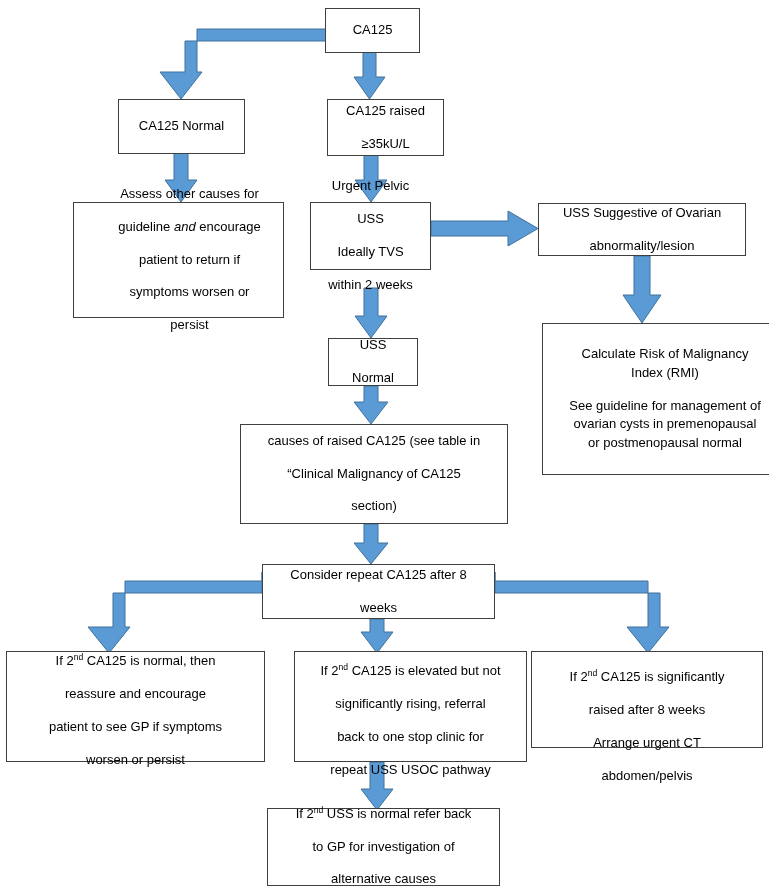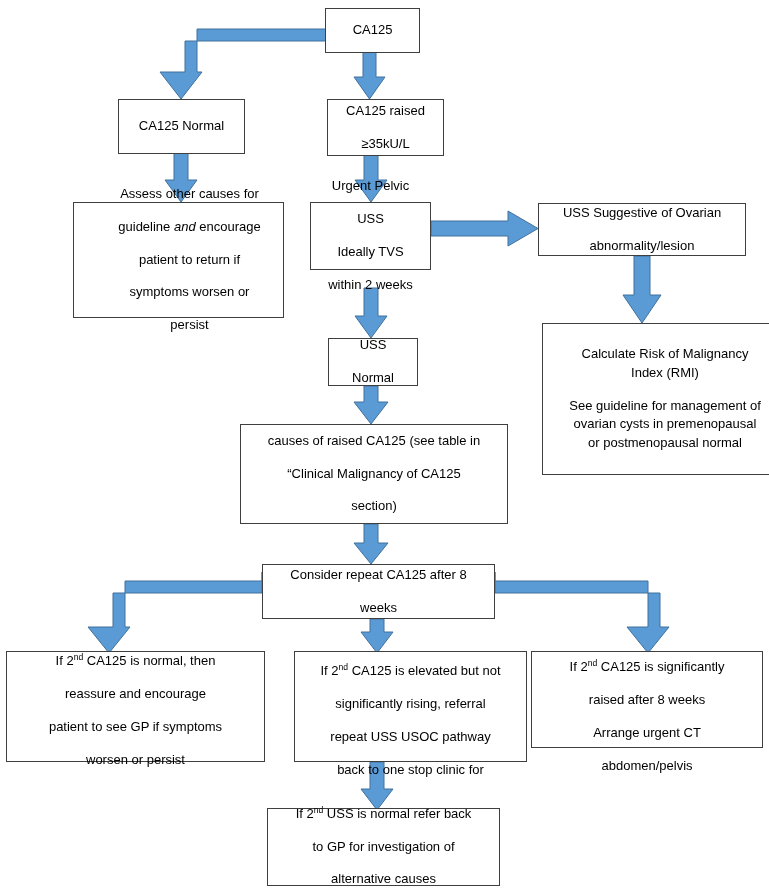--- a/index.html
+++ b/index.html
@@ -173,26 +173,26 @@
       <div class="para">reassure and encourage</div>
       <div class="para">patient to see GP if symptoms</div>
       <div class="para">worsen or persist</div>
     </div>
   </div>
 
   <div class="node topalign" style="left:262px; top:651px; width:233px; height:111px; padding-top:10px;margin-left:32px;">
     <div class="inner">
       <div class="para"><span>If 2</span><sup>nd</sup><span> CA125 is elevated but not</span></div>
       <div class="para">significantly rising, referral</div>
+      <div class="para">back to one stop clinic for</div>
       <div class="para">repeat USS USOC pathway</div>
-      <div class="para">back to one stop clinic for</div>
-    </div>
-  </div>
-
-  <div class="node topalign" style="left:531px; top:651px; width:232px; height:97px; padding-top:6px;">
+    </div>
+  </div>
+
+  <div class="node topalign" style="left:531px; top:651px; width:232px; height:97px; padding-top:16px;">
     <div class="inner">
       <div class="para"><span>If 2</span><sup>nd</sup><span> CA125 is significantly</span></div>
       <div class="para">raised after 8 weeks</div>
       <div class="para">Arrange urgent CT</div>
       <div class="para">abdomen/pelvis</div>
     </div>
   </div>
 
   <div class="node" style="left:267px; top:808px; width:233px; height:78px;">
     <div class="inner">

